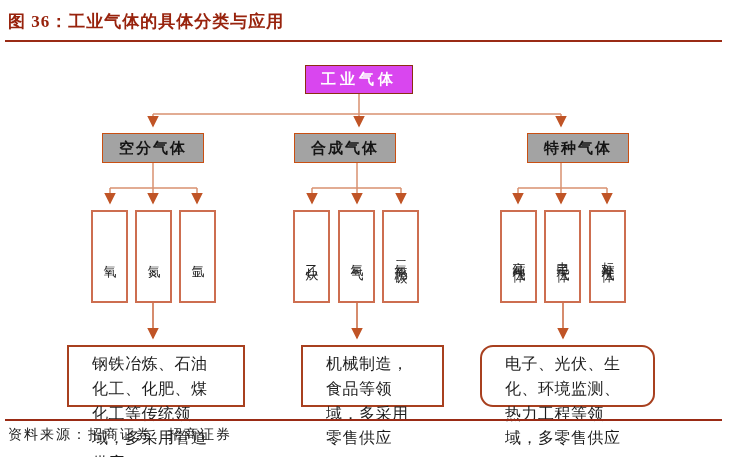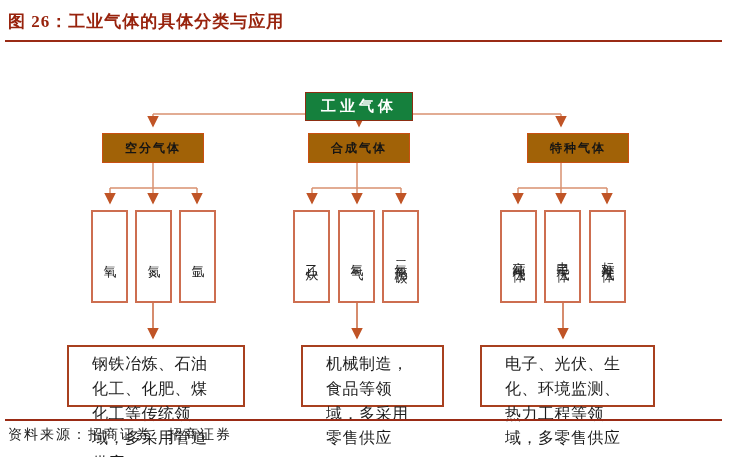--- a/index.html
+++ b/index.html
@@ -24,48 +24,48 @@
   }
   svg.connectors{position:absolute;left:0;top:0;width:729px;height:457px;}
   .cline{stroke:#d9906f;stroke-width:1.5;fill:none;}
   .cline-dark{stroke:#c8663d;stroke-width:1.5;fill:none;}
   .node{
     position:absolute;display:flex;align-items:center;justify-content:center;
     box-sizing:border-box;text-align:center;
   }
   .root-node{
     left:305px;top:65px;width:108px;height:29px;
-    background:#15803d;border:1px solid #8c2e12;
-    color:#ffffff;font-size:15px;font-weight:bold;letter-spacing:4px;margin-top:27px;
+    background:#d946ef;border:1px solid #8c2e12;
+    color:#ffffff;font-size:15px;font-weight:bold;letter-spacing:4px;
   }
   .branch-node{
     top:133px;width:102px;height:30px;
-    background:#a16207;border:1px solid #c94f12;
-    color:#141414;font-size:12px;font-weight:bold;letter-spacing:2px;
+    background:#a3a3a3;border:1px solid #c94f12;
+    color:#141414;font-size:15px;font-weight:bold;letter-spacing:2px;
   }
   .leaf-node{
     top:210px;width:37px;height:93px;
     background:#ffffff;border:2px solid #cd6e50;
     color:#222222;font-size:13px;
   }
   .leaf-node .vtext{
     writing-mode:vertical-rl;text-orientation:upright;letter-spacing:3px;
   }
   .desc-node{
     top:345px;height:62px;
     background:#ffffff;border:2px solid #a8401f;
     color:#1d1d1d;font-size:16px;line-height:1.55;
     padding:5px 23px;justify-content:flex-start;align-items:flex-start;text-align:left;
     letter-spacing:0.5px;
   }
 </style>
 </head>
 <body>
 
-<div class="fig-title">图 26：工业气体的具体分类与应用</div>
+<div class="fig-title">图 36：工业气体的具体分类与应用</div>
 <div class="title-rule"></div>
 
 <svg class="connectors" viewBox="0 0 729 457" xmlns="http://www.w3.org/2000/svg">
   <defs>
     <marker id="arrow" markerWidth="8" markerHeight="8" refX="7" refY="4" orient="auto">
       <path d="M0,0 L8,4 L0,8 z" fill="#c05426"></path>
     </marker>
   </defs>
 
   <line class="cline" x1="359" y1="94" x2="359" y2="114"></line>
@@ -93,21 +93,21 @@
   <line class="cline" x1="607" y1="188" x2="607" y2="203" marker-end="url(#arrow)"></line>
 
   <line class="cline-dark" x1="153" y1="303" x2="153" y2="338" marker-end="url(#arrow)"></line>
   <line class="cline-dark" x1="357" y1="303" x2="357" y2="338" marker-end="url(#arrow)"></line>
   <line class="cline-dark" x1="563" y1="303" x2="563" y2="338" marker-end="url(#arrow)"></line>
 </svg>
 
 <div class="node root-node">工业气体</div>
 
 <div class="node branch-node" style="left:102px;">空分气体</div>
-<div class="node branch-node" style="left:308px;">合成气体</div>
+<div class="node branch-node" style="left:294px;">合成气体</div>
 <div class="node branch-node" style="left:510px;margin-left:17px;">特种气体</div>
 
 <div class="node leaf-node" style="left:91px;">
     <span class="vtext">氧</span>
   </div>
 <div class="node leaf-node" style="left:135px;">
     <span class="vtext">氮</span>
   </div>
 <div class="node leaf-node" style="left:179px;">
     <span class="vtext">氩</span>
@@ -128,16 +128,16 @@
   </div>
 <div class="node leaf-node" style="left:544px;">
     <span class="vtext">电子气体</span>
   </div>
 <div class="node leaf-node" style="left:589px;">
     <span class="vtext">标准气体</span>
   </div>
 
 <div class="node desc-node" style="left:67px;width:178px;">钢铁冶炼、石油化工、化肥、煤化工等传统领域，多采用管道供应。</div>
 <div class="node desc-node" style="left:301px;width:143px;">机械制造，食品等领域，多采用零售供应</div>
-<div class="node desc-node" style="left:480px;width:175px;">电子、光伏、生化、环境监测、热力工程等领域，多零售供应</div>
+<div class="node desc-node" style="left:480px;width:175px;border-radius:13px;">电子、光伏、生化、环境监测、热力工程等领域，多零售供应</div>
 
 <div class="bottom-rule"></div>
 <div class="source-line">资料来源：招商证券、招商证券</div>
 
 </body></html>

